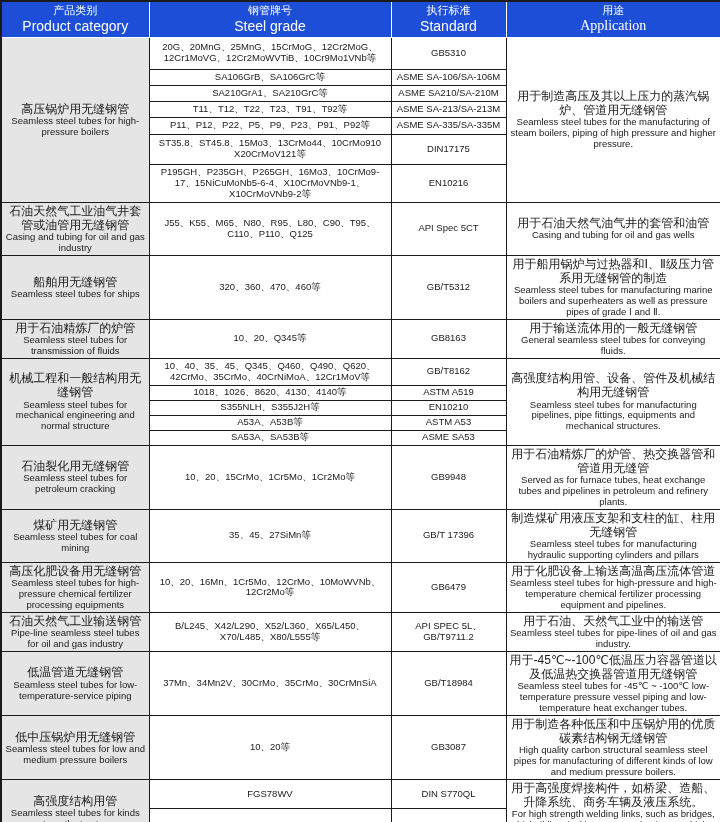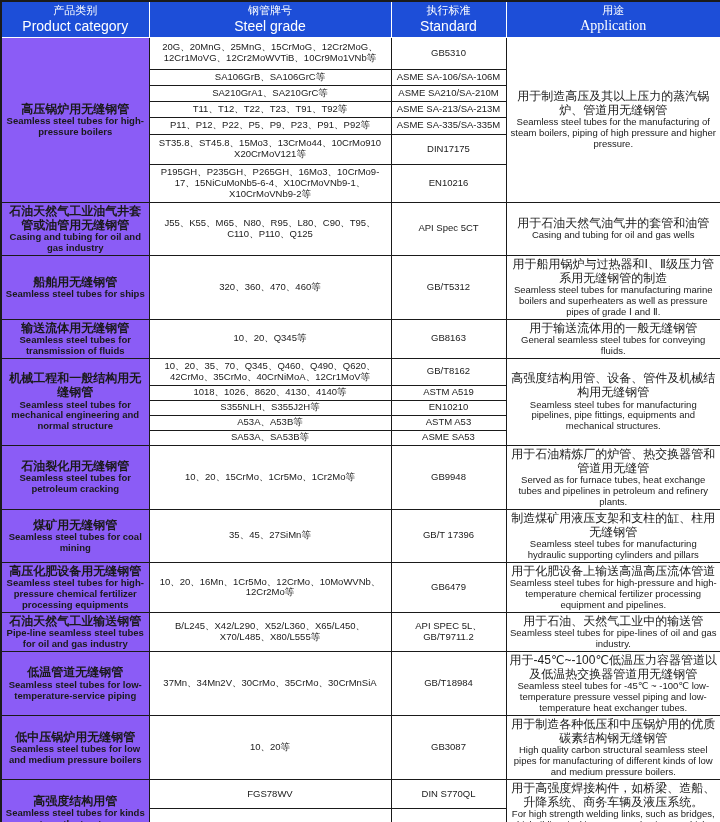--- a/index.html
+++ b/index.html
@@ -21,21 +21,21 @@
   tr.head td {
     background: #1d4ed8;
     color: #ffffff;
     border: 1px solid #ffffff;
     padding: 2px 10px;
   }
   tr.head td:first-child { border-left: 2px solid #1a1a1a; }
   tr.head td:last-child { border-right: 2px solid #1a1a1a; font-family: Liberation Serif, serif; }
   .hzh { font-size: 11px; line-height: 1.25; }
   .hen { font-size: 14px; line-height: 1.2; }
-  td.cat { background: #8b5cf6; font-weight: bold; }
+  td.cat { background: #e5e5e5; }
   .zh { font-size: 12px; line-height: 1.18; }
   .en { font-size: 9.5px; line-height: 1.15; }
   td.grade, td.std { font-size: 9.5px; line-height: 1.15; margin-top: 44px; }
   td.std.small { font-size: 8px; line-height: 1.2; }
 </style>
 </head>
 <body>
 
 <table class="spec">
   <colgroup>
@@ -123,37 +123,37 @@
     <td class="grade">320、360、470、460等</td>
     <td class="std">GB/T5312</td>
     <td class="app">
       <div class="zh">用于船用锅炉与过热器和Ⅰ、Ⅱ级压力管系用无缝钢管的制造</div>
       <div class="en">Seamless steel tubes for manufacturing marine boilers and superheaters as well as pressure pipes of grade Ⅰ and Ⅱ.</div>
     </td>
   </tr>
 
   <tr style="height:38px">
     <td class="cat">
-      <div class="zh">输送流体用无缝钢管</div>
+      <div class="zh">用于石油精炼厂的炉管</div>
       <div class="en">Seamless steel tubes for transmission of fluids</div>
     </td>
     <td class="grade">10、20、Q345等</td>
     <td class="std">GB8163</td>
     <td class="app">
       <div class="zh">用于输送流体用的一般无缝钢管</div>
       <div class="en">General seamless steel tubes for conveying fluids.</div>
     </td>
   </tr>
 
   <tr style="height:27px">
     <td class="cat" rowspan="5">
       <div class="zh">机械工程和一般结构用无缝钢管</div>
       <div class="en">Seamless steel tubes for mechanical engineering and normal structure</div>
     </td>
-    <td class="grade">10、20、35、70、Q345、Q460、Q490、Q620、42CrMo、35CrMo、40CrNiMoA、12Cr1MoV等</td>
+    <td class="grade">10、40、35、45、Q345、Q460、Q490、Q620、42CrMo、35CrMo、40CrNiMoA、12Cr1MoV等</td>
     <td class="std">GB/T8162</td>
     <td class="app" rowspan="5">
       <div class="zh">高强度结构用管、设备、管件及机械结构用无缝钢管</div>
       <div class="en">Seamless steel tubes for manufacturing pipelines, pipe fittings, equipments and mechanical structures.</div>
     </td>
   </tr>
   <tr style="height:15px">
     <td class="grade">1018、1026、8620、4130、4140等</td>
     <td class="std">ASTM A519</td>
   </tr>

